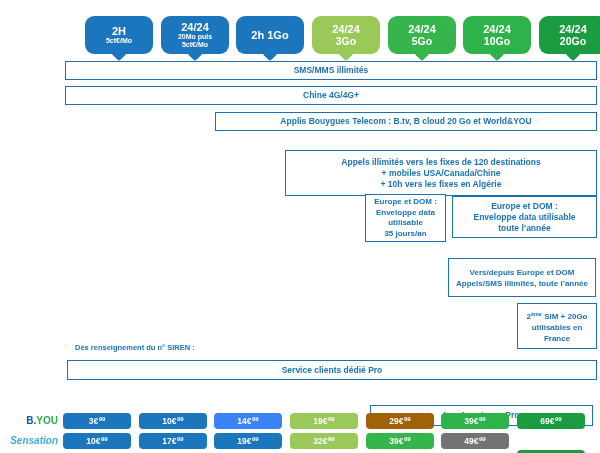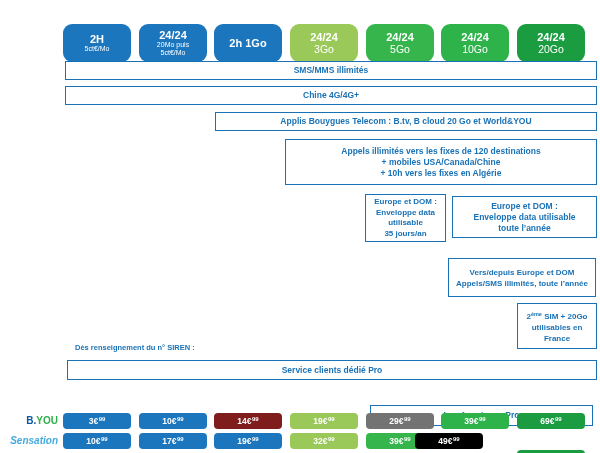--- a/index.html
+++ b/index.html
@@ -1,36 +1,36 @@
 <!DOCTYPE html>
 <html><head>
 <meta charset="utf-8">
 <style>
   html,body{margin:0;padding:0;background:#ffffff;}
   .canvas{position:relative;width:600px;height:453px;background:#ffffff;
           font-family:"Liberation Sans",sans-serif;overflow:hidden;}
 
   
-  .tab{position:absolute;top:24px;width:68px;height:38px;border-radius:9px;color:#fff;
+  .tab{position:absolute;top:16px;width:68px;height:38px;border-radius:9px;color:#fff;
        display:flex;flex-direction:column;align-items:center;justify-content:center;
-       text-align:center;cursor:pointer;}
+       text-align:center;cursor:pointer;margin-left:22px;}
   .tab .pt{position:absolute;bottom:-5px;left:50%;width:11px;height:11px;
            transform:translateX(-50%) rotate(45deg);border-radius:2px;}
   .t1{font-size:11px;font-weight:bold;line-height:12px;position:relative;}
-  .t2,.t3{font-size:7px;font-weight:normal;line-height:8.5px;position:relative;}
+  .t2,.t3{font-size:7px;font-weight:bold;line-height:8.5px;position:relative;}
   .tab.glarge .t2{font-size:10.5px;line-height:12px;}
 
   
   .fbox{position:absolute;border:1.5px solid #1a72b6;background:#fff;color:#1a72b6;
         font-weight:bold;font-size:8.5px;line-height:11px;display:flex;flex-direction:column;
         align-items:center;justify-content:center;text-align:center;box-sizing:border-box;}
   .b-sms    {left:65px; top:61px; width:532px;height:19px;}
   .b-data   {left:65px; top:86px; width:532px;height:19px;}
   .b-applis {left:215px;top:112px;width:382px;height:19px;}
-  .b-appels {left:285px;top:139px;width:312px;height:46px;align-items:center;}
+  .b-appels {left:285px;top:150px;width:312px;height:46px;align-items:center;}
   .b-eu35   {left:365px;top:194px;width:81px; height:48px;font-size:8px;line-height:10.5px;}
   .b-euyear {left:452px;top:196px;width:145px;height:42px;}
   .b-vers   {left:448px;top:258px;width:148px;height:39px;font-size:8px;}
   .b-sim    {left:517px;top:303px;width:80px; height:46px;font-size:8px;line-height:11px;}
   .b-service{left:67px; top:360px;width:530px;height:20px;}
   .b-avant  {left:370px;top:385px;width:223px;height:21px;margin-top:20px;}
   .fbox sup{font-size:5.5px;position:relative;top:1px;}
 
   .siren{position:absolute;left:75px;top:343px;font-size:7.5px;font-weight:bold;color:#1a72b6;}
 
@@ -136,29 +136,29 @@
   <div class="rowlabel lbl-sens">Sensation</div>
 
   <div class="price row1" style="left: 63px; background: rgb(27, 118, 190);">
       <span>3€</span>
       <sup>99</sup>
     </div>
   <div class="price row1" style="left: 139px; background: rgb(27, 118, 190);">
       <span>10€</span>
       <sup>99</sup>
     </div>
-  <div class="price row1" style="left: 214px; background: #7f1d1d;">
+  <div class="price row1" style="left: 214px; background: #3b82f6;">
       <span>14€</span>
       <sup>99</sup>
     </div>
   <div class="price row1" style="left: 290px; background: rgb(155, 201, 89);">
       <span>19€</span>
       <sup>99</sup>
     </div>
-  <div class="price row1" style="left: 366px; background: #737373; align-items: center;">
+  <div class="price row1" style="left: 366px; background: #a16207; align-items: center;">
       <span>29€</span>
       <sup>99</sup>
     </div>
   <div class="price row1" style="left: 441px; background: rgb(46, 178, 74);">
       <span>39€</span>
       <sup>99</sup>
     </div>
   <div class="price row1" style="left: 517px; background: rgb(27, 156, 65);">
       <span>69€</span>
       <sup>99</sup>
@@ -177,21 +177,21 @@
       <sup>99</sup>
     </div>
   <div class="price row2" style="left: 290px; background: rgb(155, 201, 89);">
       <span>32€</span>
       <sup>99</sup>
     </div>
   <div class="price row2" style="left: 366px; background: rgb(53, 181, 75);">
       <span>39€</span>
       <sup>99</sup>
     </div>
-  <div class="price row2" style="left: 415px; background: #000000; align-items: center;">
+  <div class="price row2" style="left: 441px; background: #737373; align-items: center;">
       <span>49€</span>
       <sup>99</sup>
     </div>
   <div class="price row2" style="left: 517px; background: rgb(27, 156, 65); margin-top: 17px;">
       <span>89€</span>
       <sup>99</sup>
     </div>
 
 </div>
 

